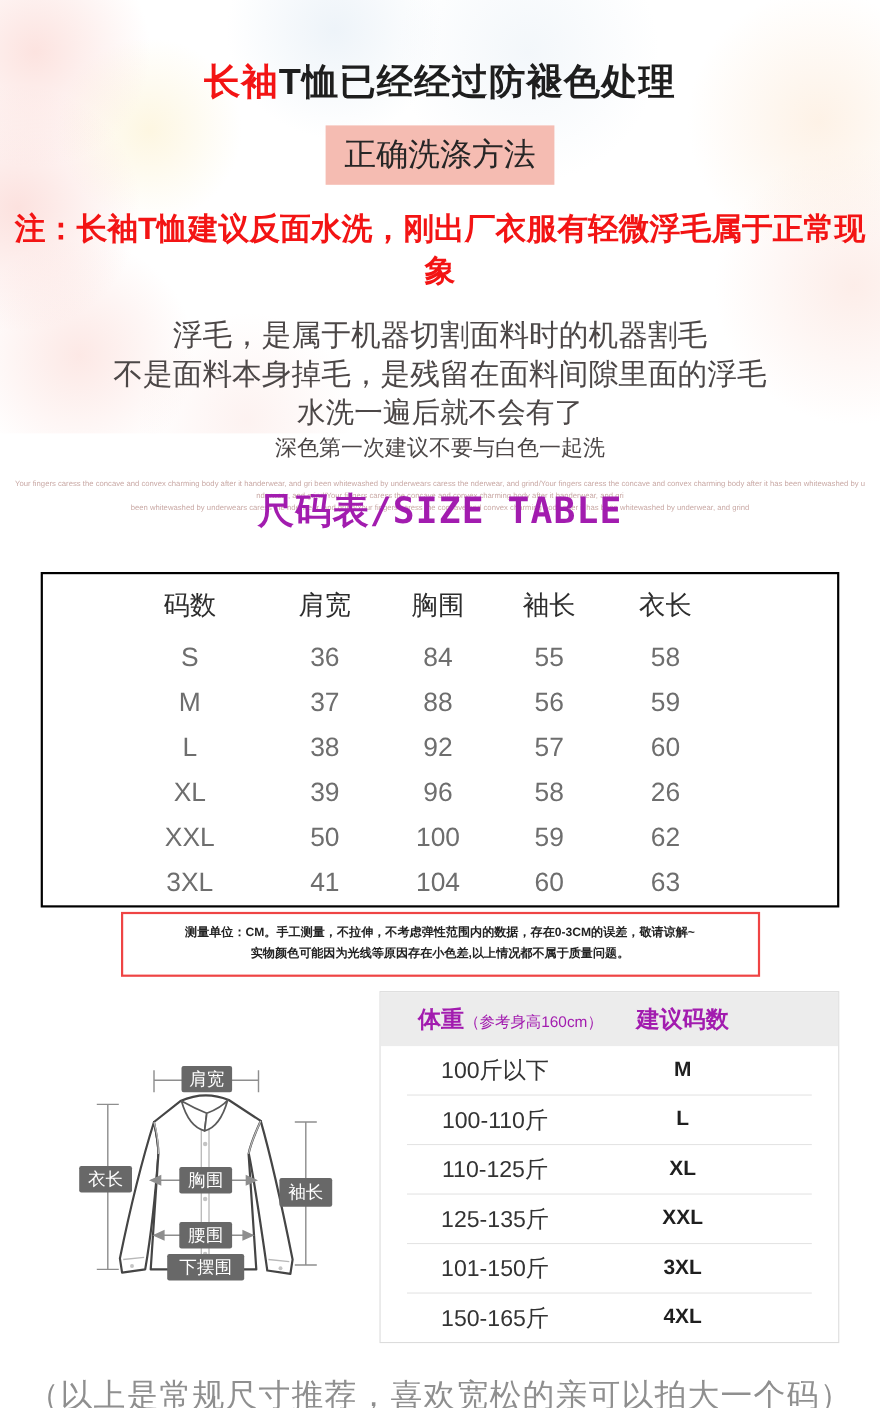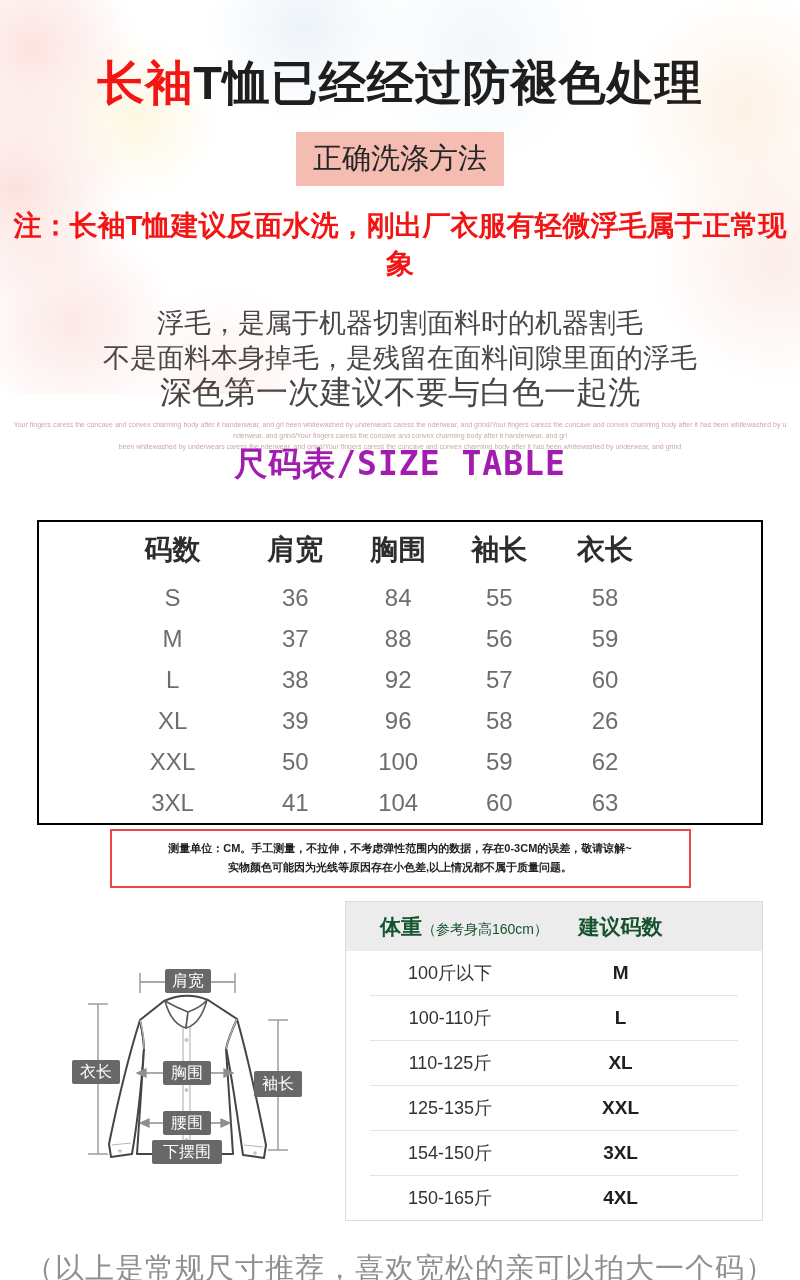--- a/index.html
+++ b/index.html
@@ -16,64 +16,64 @@
       radial-gradient(circle 160px at 2% 48%, rgba(249,196,190,.5), transparent 70%),
       radial-gradient(circle 150px at 9% 82%, rgba(250,210,204,.5), transparent 70%),
       radial-gradient(circle 120px at 17% 30%, rgba(252,241,206,.6), transparent 70%),
       radial-gradient(circle 140px at 38% 7%, rgba(226,236,245,.6), transparent 70%),
       radial-gradient(circle 170px at 60% 12%, rgba(231,239,246,.5), transparent 70%),
       radial-gradient(circle 170px at 93% 28%, rgba(252,229,206,.5), transparent 70%),
       radial-gradient(circle 180px at 97% 66%, rgba(250,216,206,.45), transparent 70%),
       radial-gradient(circle 140px at 28% 97%, rgba(250,223,219,.4), transparent 70%),
       #ffffff;
   }
-  .hero-title{font-size:47px;font-weight:700;color:#1e1e1e;letter-spacing:1px;}
+  .hero-title{font-size:33px;font-weight:700;color:#1e1e1e;letter-spacing:1px;}
   .hero-title .red{font-weight:700;}
   .wash-badge{
     display:inline-block;margin-top:17px;padding:7px 17px;
     font-size:29px;color:#262626;font-weight:400;
   }
   .warning{margin-top:21px;font-size:28px;font-weight:600;}
   .paras{margin-top:23px;color:#4c4747;}
   .para-1,.para-2{font-size:27px;line-height:35px;}
   .para-3{font-size:26px;line-height:34px;}
-  .para-4{font-size:32px;line-height:32px;}
+  .para-4{font-size:20px;line-height:32px;}
   .fine-print{margin-top:11px;font-size:7px;line-height:11px;color:#c9a9a5;}
   
   .size-heading{
     margin-top:48px;text-align:center;font-size:33px;color:#a21caf;
     font-family:"DejaVu Sans Mono","Liberation Mono",monospace;font-weight:600;letter-spacing:1px;
   }
   .size-table{width:722px;margin:33px auto 0;border:2px solid #000;background:#fff;}
   .size-table table{width:100%;border-collapse:collapse;table-layout:fixed;}
   .size-table td{text-align:center;padding:0;}
-  .st-header td{height:55px;font-size:28px;color:#2d2d2d;font-weight:700;}
+  .st-header td{height:55px;font-size:24px;color:#2d2d2d;font-weight:400;}
   .st-row td{height:41px;font-size:24px;color:#6e6e6e;font-weight:400;}
   .note-box{
     width:581px;margin:4px auto 0;border:2px solid #ef4444;box-sizing:border-box;
     padding:8px 10px 9px;text-align:center;font-size:11px;line-height:19px;
     font-weight:700;color:#222;
   }
   
   .bottom{position:relative;height:322px;margin-top:13px;}
   .diagram{position:absolute;left:28px;top:8px;}
   .weight-table{
     position:absolute;left:345px;top:0;width:418px;box-sizing:border-box;
     border:1px solid #dcdcdc;background:#fff;
   }
   .wt-header{
     height:49px;background:#ececec;display:flex;align-items:center;
-    color:#14532d;
+    color:#a21caf;
   }
   .wt-h-left{width:50%;box-sizing:border-box;padding-left:34px;text-align:left;white-space:nowrap;}
   .wt-h-main{font-size:21px;font-weight:700;}
   .wt-h-sub{font-size:14px;font-weight:400;}
   .wt-h-right{width:32%;text-align:center;font-size:21px;font-weight:700;}
   .wt-row{height:44px;display:flex;align-items:center;}
-  .wt-weight{width:50%;text-align:center;font-size:18px;color:#333;}
+  .wt-weight{width:50%;text-align:center;font-size:21px;color:#333;}
   .wt-size{width:32%;text-align:center;font-size:19px;font-weight:700;color:#1f1f1f;}
   .wt-divider{height:1px;background:#e4e4e4;margin:0 24px;}
   
   .footer{margin-top:26px;text-align:center;font-size:29px;color:#8f8f8f;letter-spacing:1px;}
   
   .badge-text{fill:#ffffff;font-size:16px;font-family:"Liberation Sans","DejaVu Sans",sans-serif;}
 </style>
 </head>
 <body>
 
@@ -81,20 +81,21 @@
   <div class="hero-title">
     <span class="red" style="color:#f31414;">长袖</span><span>T恤已经经过防褪色处理</span>
   </div>
   <div>
     <span class="wash-badge" style="background:#f5bcb2;">正确洗涤方法</span>
   </div>
   <div class="warning" style="color:#f31414;">注：长袖T恤建议反面水洗，刚出厂衣服有轻微浮毛属于正常现象</div>
   <div class="paras">
     <div class="para-1">浮毛，是属于机器切割面料时的机器割毛</div>
     <div class="para-2">不是面料本身掉毛，是残留在面料间隙里面的浮毛</div>
+    <div class="para-3">水洗一遍后就不会有了</div>
     <div class="para-4">深色第一次建议不要与白色一起洗</div>
   </div>
   <div class="fine-print">
     <div>Your fingers caress the concave and convex charming body after it handerwear, and gri been whitewashed by underwears caress the nderwear, and grind/Your fingers caress the concave and convex charming body after it has been whitewashed by u</div>
     <div>nderwear, and grind/Your fingers caress the concave and convex charming body after it handerwear, and gri</div>
     <div>been whitewashed by underwears caress the nderwear, and grind/Your fingers caress the concave and convex charming body after it has been whitewashed by underwear, and grind</div>
   </div>
 </div>
 
 <div class="size-heading">尺码表/SIZE TABLE</div>
@@ -277,21 +278,21 @@
       <div class="wt-weight">110-125斤</div>
       <div class="wt-size">XL</div>
     </div>
     <div class="wt-divider"></div>
     <div class="wt-row">
       <div class="wt-weight">125-135斤</div>
       <div class="wt-size">XXL</div>
     </div>
     <div class="wt-divider"></div>
     <div class="wt-row">
-      <div class="wt-weight">154-150斤</div>
+      <div class="wt-weight">101-150斤</div>
       <div class="wt-size">3XL</div>
     </div>
     <div class="wt-divider"></div>
     <div class="wt-row">
       <div class="wt-weight">150-165斤</div>
       <div class="wt-size">4XL</div>
     </div>
   </div>
 </div>
 

